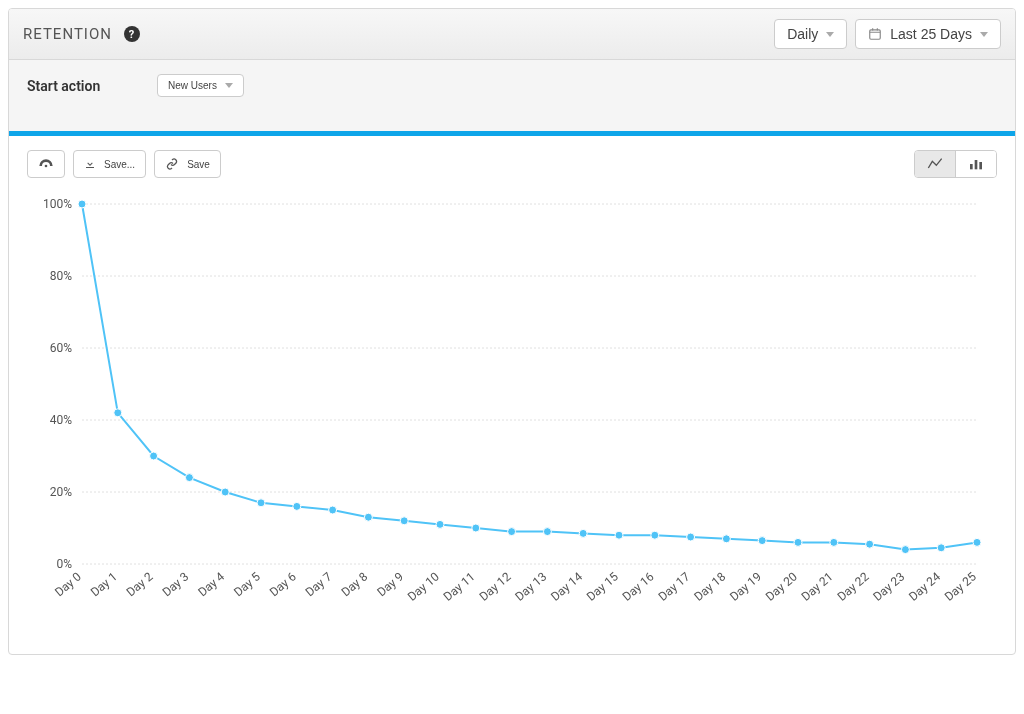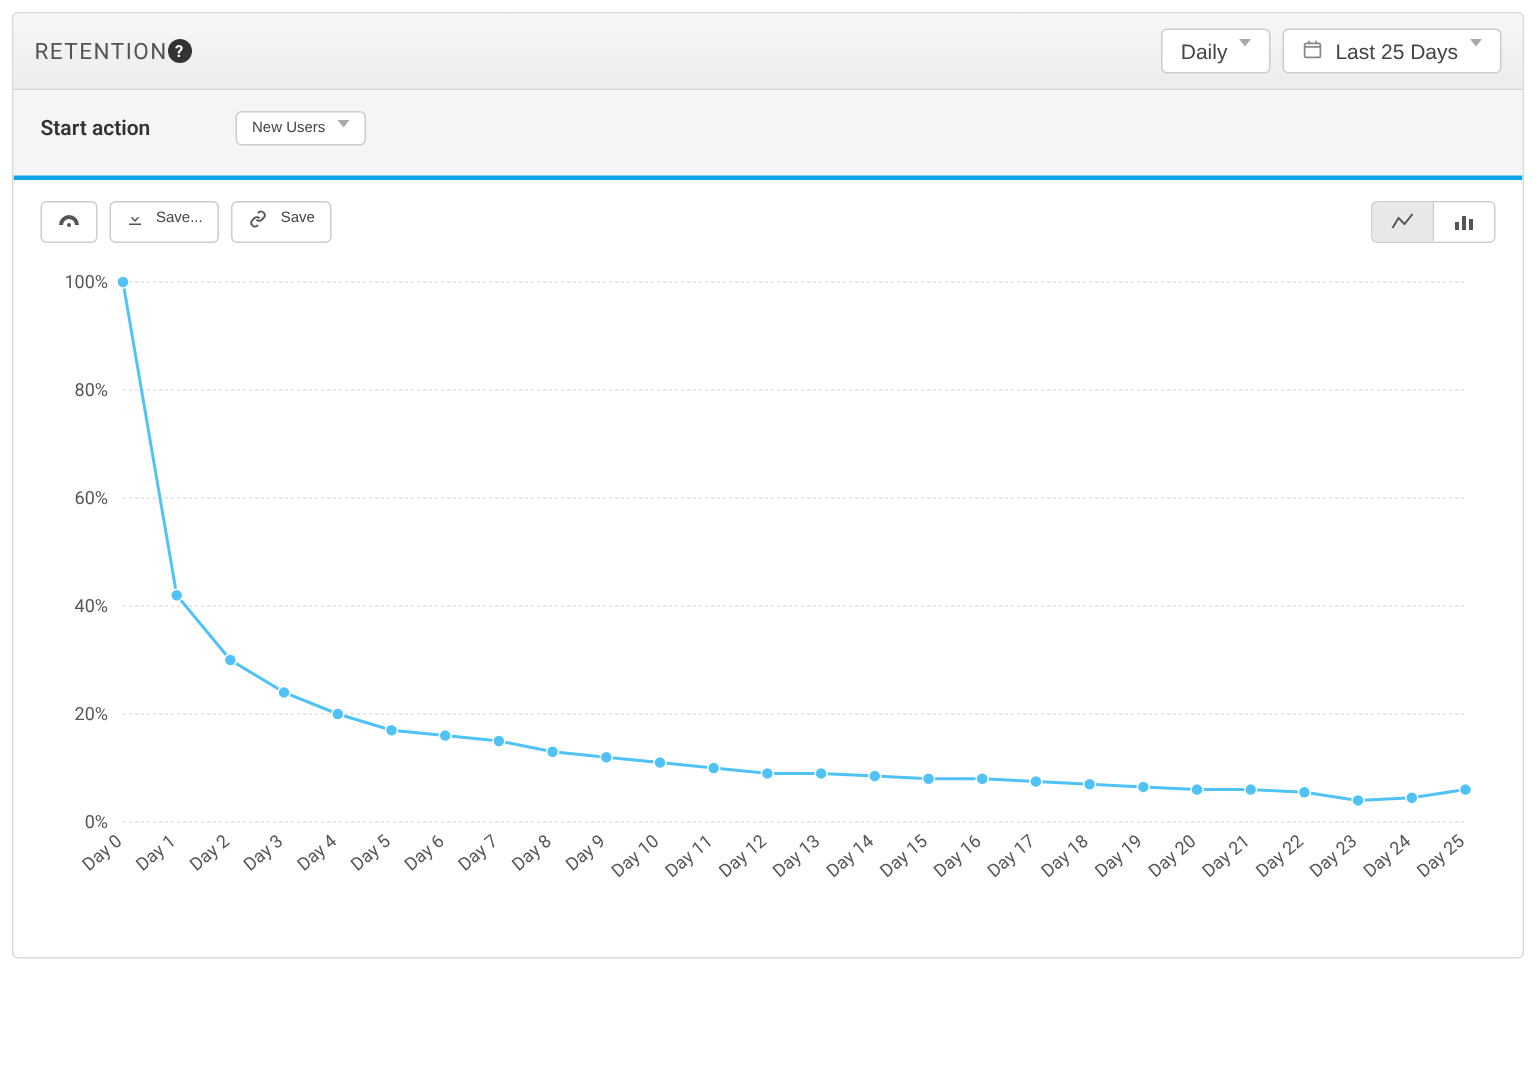--- a/index.html
+++ b/index.html
@@ -24,21 +24,21 @@
     padding: 10px 14px;
     background: linear-gradient(#f7f7f7, #ececec);
     border-bottom: 1px solid #d8d8d8;
   }
   .title {
     font-size: 15px;
     letter-spacing: 1px;
     color: #555;
     display: flex;
     align-items: center;
-    gap: 0;
+    gap: 12px;
   }
   .title .help {
     width: 16px; height: 16px;
     border-radius: 50%;
     background: #333;
     color: #fff;
     font-size: 11px;
     font-weight: bold;
     display: inline-flex;
     align-items: center;
@@ -47,35 +47,35 @@
   }
   .header-right { display: flex; gap: 8px; }
   .btn {
     background: #fff;
     border: 1px solid #ccc;
     border-radius: 4px;
     padding: 6px 12px;
     font-size: 14px;
     color: #444;
     display: inline-flex;
-    align-items: flex-start;
+    align-items: center;
     gap: 8px;
     cursor: pointer;
   }
   .btn.small { padding: 5px 10px; font-size: 10px; }
   .caret {
     width: 0; height: 0;
     border-left: 4px solid transparent;
     border-right: 4px solid transparent;
     border-top: 5px solid #aaa;
   }
   .filters {
-    padding: 14px 18px 20px;
+    padding: 14px 18px 34px;
     background: #f5f5f5;
-    border-bottom: 3px solid #0ea5e9;
+    border-bottom: 5px solid #0ea5e9;
   }
   .filter-row {
     display: flex;
     align-items: center;
     margin-bottom: 12px;
   }
   .filter-row:last-child { margin-bottom: 0; }
   .filter-label {
     width: 130px;
     font-size: 14px;

